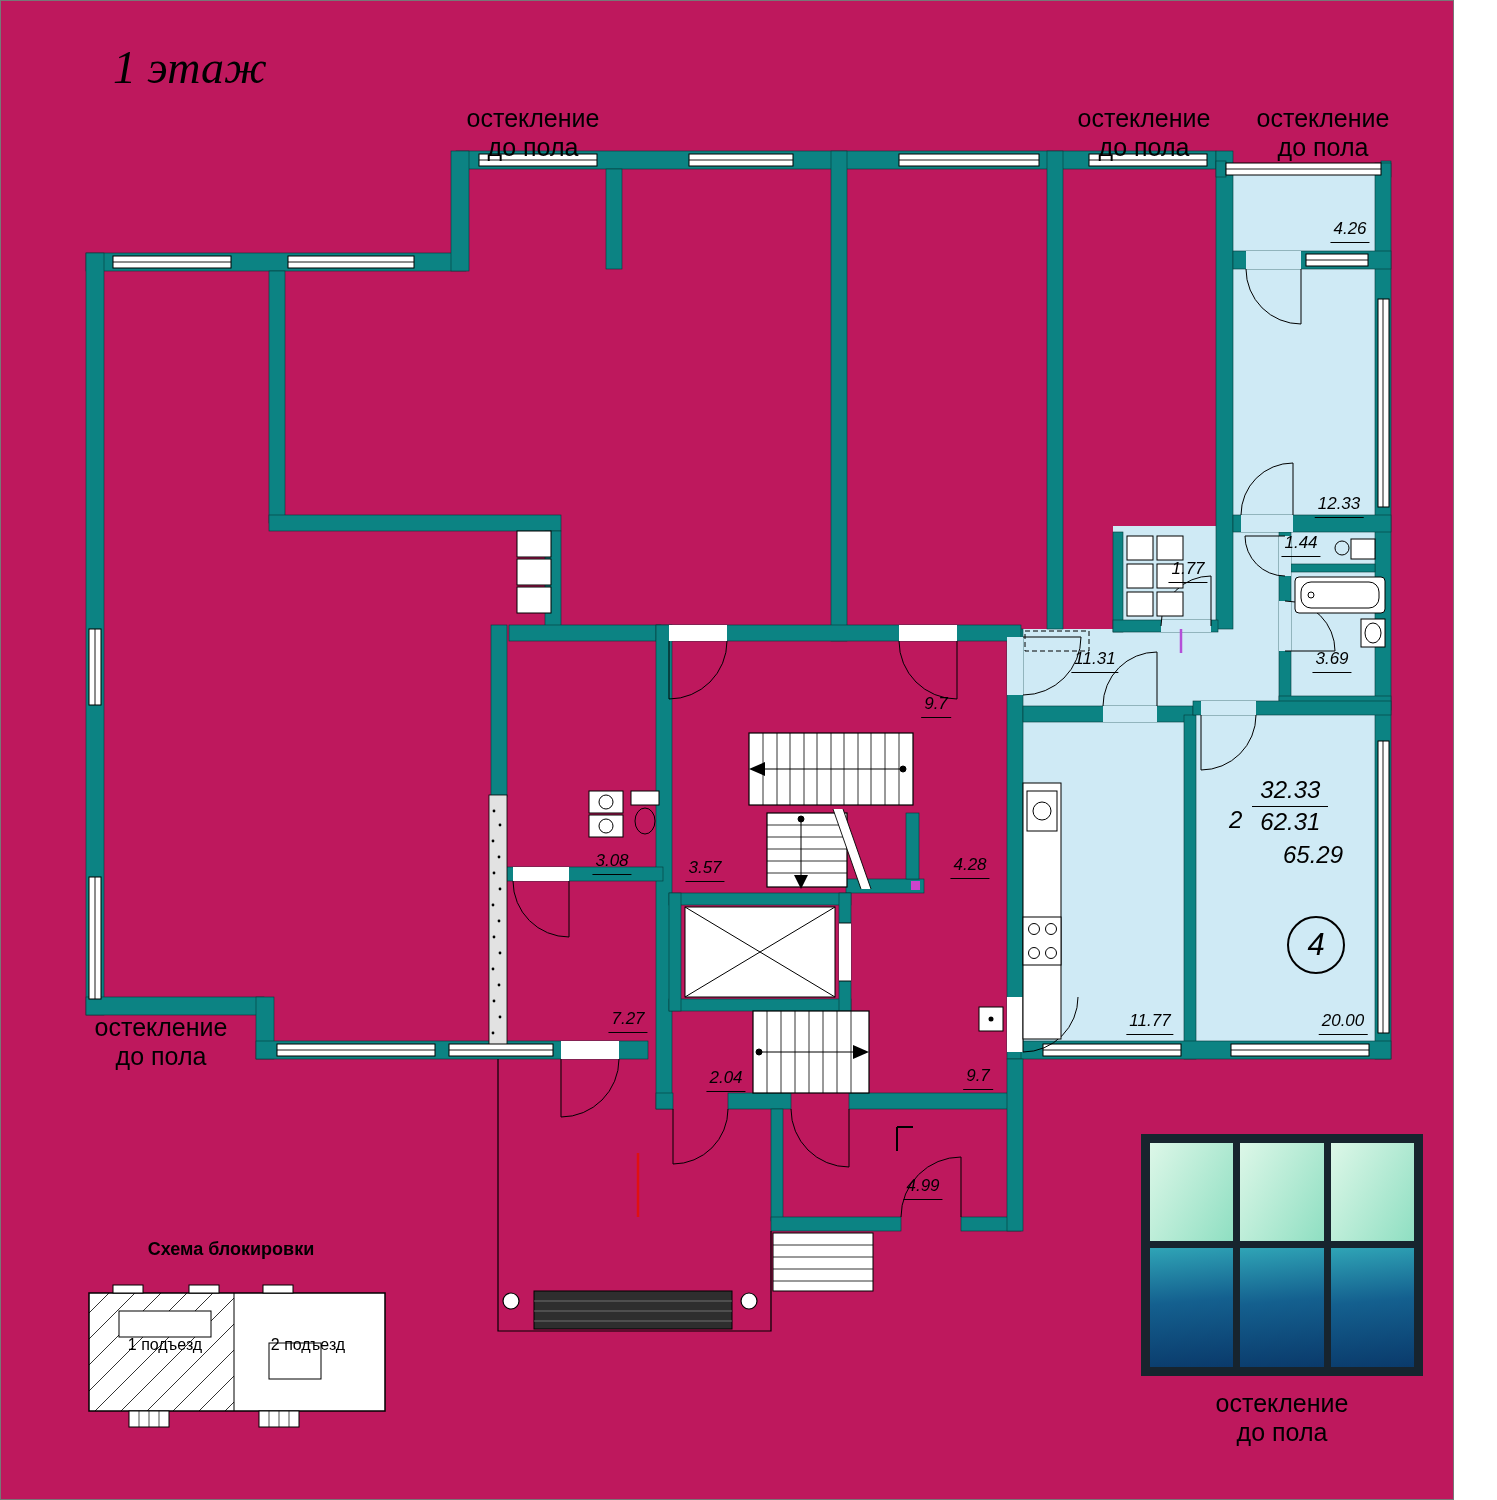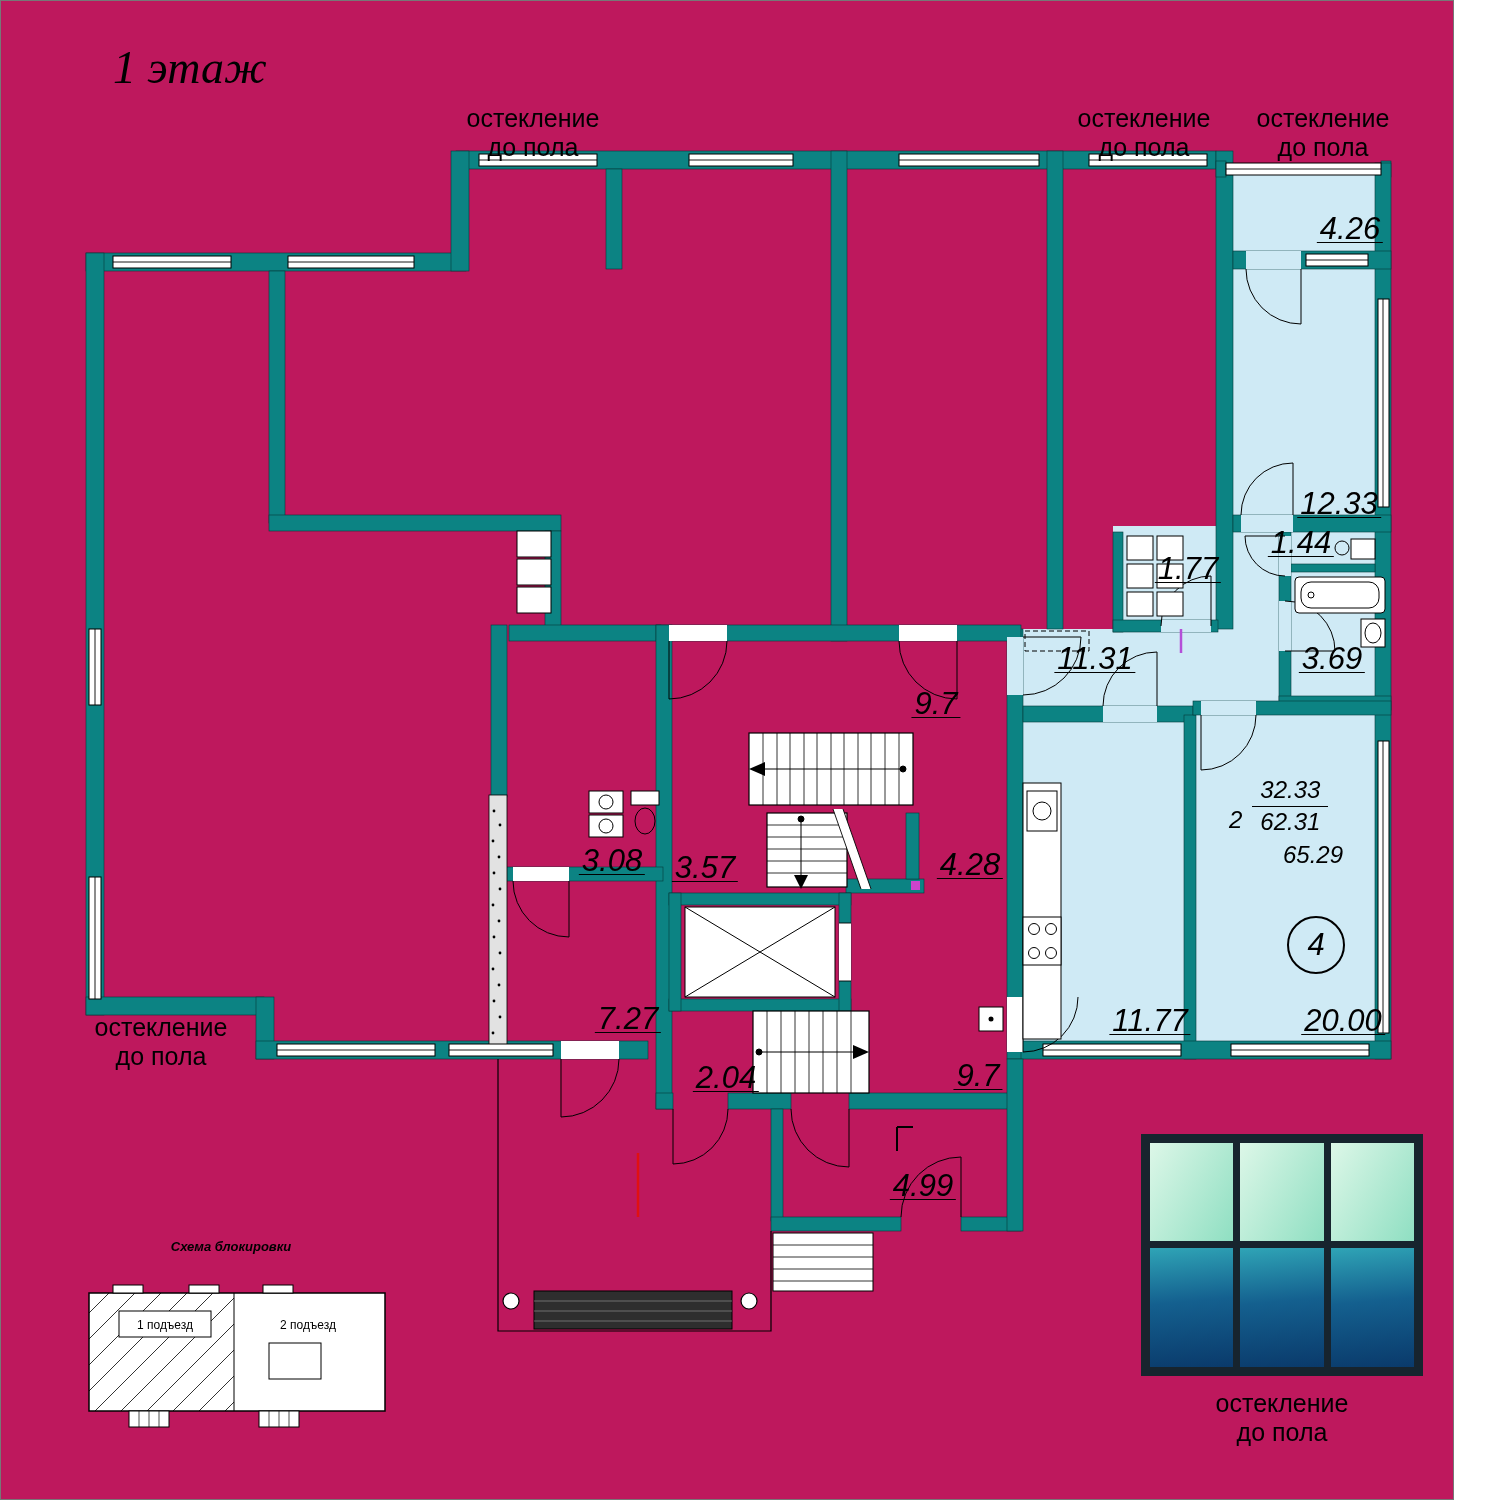--- a/index.html
+++ b/index.html
@@ -12,44 +12,44 @@
   .title{
     position:absolute;left:112px;top:40px;
     font-family:"Liberation Serif",serif;font-style:italic;font-size:46px;
   }
   .glaze{
     position:absolute;transform:translateX(-50%);text-align:center;
     font-size:25px;line-height:29px;white-space:nowrap;
   }
   .dim{
     position:absolute;transform:translate(-50%,-50%);
-    font-style:italic;font-size:31px;line-height:24px;white-space:nowrap;
+    font-style:italic;font-size:17px;line-height:24px;white-space:nowrap;
     border-bottom:1.6px solid #000;padding:0 3px 1px;
   }
   .apt-num{
     position:absolute;transform:translate(-50%,-50%);
     width:54px;height:54px;border:2.4px solid #000;border-radius:50%;
     display:flex;align-items:center;justify-content:center;
     font-size:31px;font-style:italic;
   }
   .apt-areas{
     position:absolute;display:flex;align-items:flex-end;gap:10px;
     font-style:italic;font-size:24px;line-height:26px;
   }
   .apt-areas .frac{display:flex;flex-direction:column;align-items:center;}
   .apt-areas .frac .num{border-bottom:1.8px solid #000;padding:0 8px 3px;}
   .apt-areas .frac .den{padding-top:2px;}
   .apt-total{position:absolute;font-style:italic;font-size:24px;}
   .scheme-title{
     position:absolute;transform:translateX(-50%);
-    font-weight:bold;font-size:13px;white-space:nowrap;font-style:italic;
+    font-weight:bold;font-size:18px;white-space:nowrap;
   }
   .scheme-label{
     position:absolute;transform:translate(-50%,-50%);
-    font-size:12px;white-space:nowrap;
+    font-size:16px;white-space:nowrap;margin-top:20px;
   }
   .legend{position:absolute;left:1140px;top:1133px;width:282px;}
   .legend-frame{
     width:282px;height:242px;background:#17242e;box-sizing:border-box;
     padding:9px;display:grid;grid-template-columns:repeat(3,1fr);
     grid-template-rows:98px 1fr;gap:7px;
   }
   .legend-cell-top{background:linear-gradient(120deg,#ddf7e8 0%,#8fdfc2 100%);}
   .legend-cell-bottom{background:linear-gradient(175deg,#2fa4b6 0%,#14608f 45%,#0a3a6b 100%);}
 </style>

